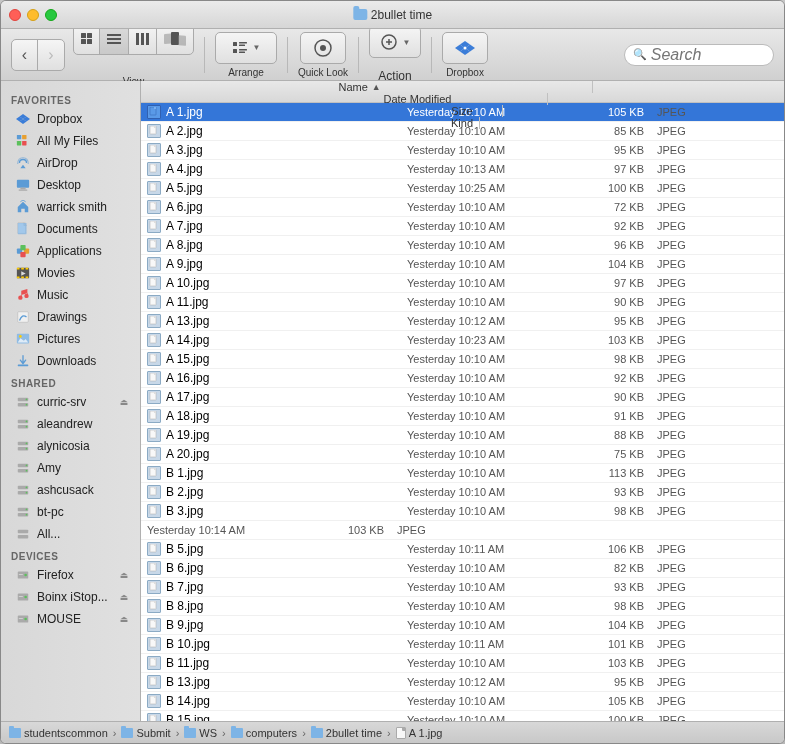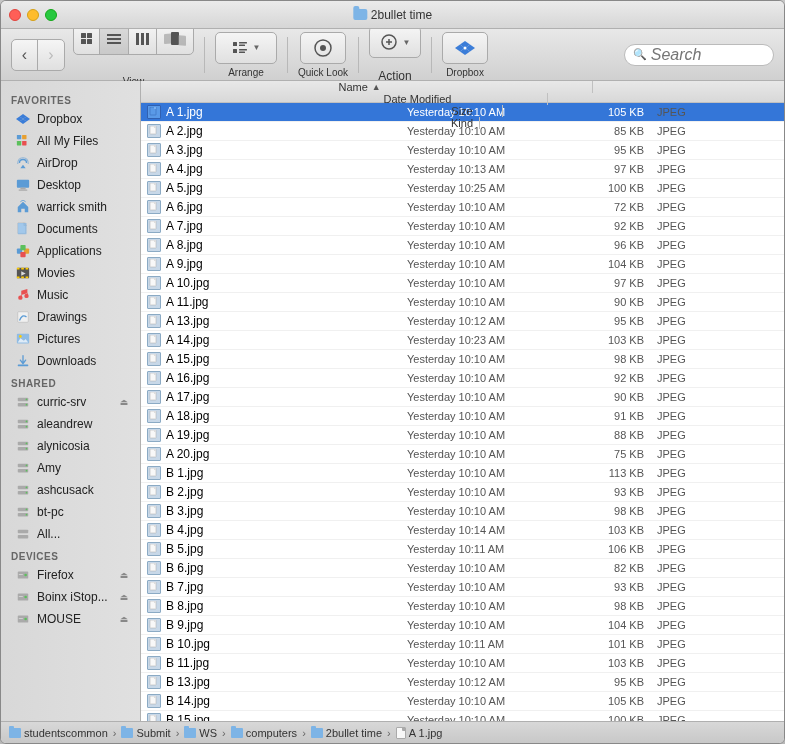--- a/index.html
+++ b/index.html
@@ -1084,29 +1084,20 @@
             <rect x="5" y="0" width="2" height="2" rx="0.3" fill="#ddd"></rect>
           </svg>
         </div>
         <span>B 3.jpg</span>
       </div>
       <div class="fr-col fr-date">Yesterday 10:10 AM</div>
       <div class="fr-col fr-size">98 KB</div>
       <div class="fr-col fr-kind">JPEG</div>
     </div>
           <div class="file-row">
-      <div class="fr-col fr-name">
-        <div class="file-thumb">
-          <svg width="10" height="10" viewBox="0 0 10 10">
-            <rect x="1" y="0" width="6" height="8" rx="0.5" fill="#f8f8f8" stroke="#aaa" stroke-width="0.5"></rect>
-            <rect x="5" y="0" width="2" height="2" rx="0.3" fill="#ddd"></rect>
-          </svg>
-        </div>
-        <span>B 4.jpg</span>
-      </div>
       <div class="fr-col fr-date">Yesterday 10:14 AM</div>
       <div class="fr-col fr-size">103 KB</div>
       <div class="fr-col fr-kind">JPEG</div>
     </div>
           <div class="file-row">
       <div class="fr-col fr-name">
         <div class="file-thumb">
           <svg width="10" height="10" viewBox="0 0 10 10">
             <rect x="1" y="0" width="6" height="8" rx="0.5" fill="#f8f8f8" stroke="#aaa" stroke-width="0.5"></rect>
             <rect x="5" y="0" width="2" height="2" rx="0.3" fill="#ddd"></rect>

